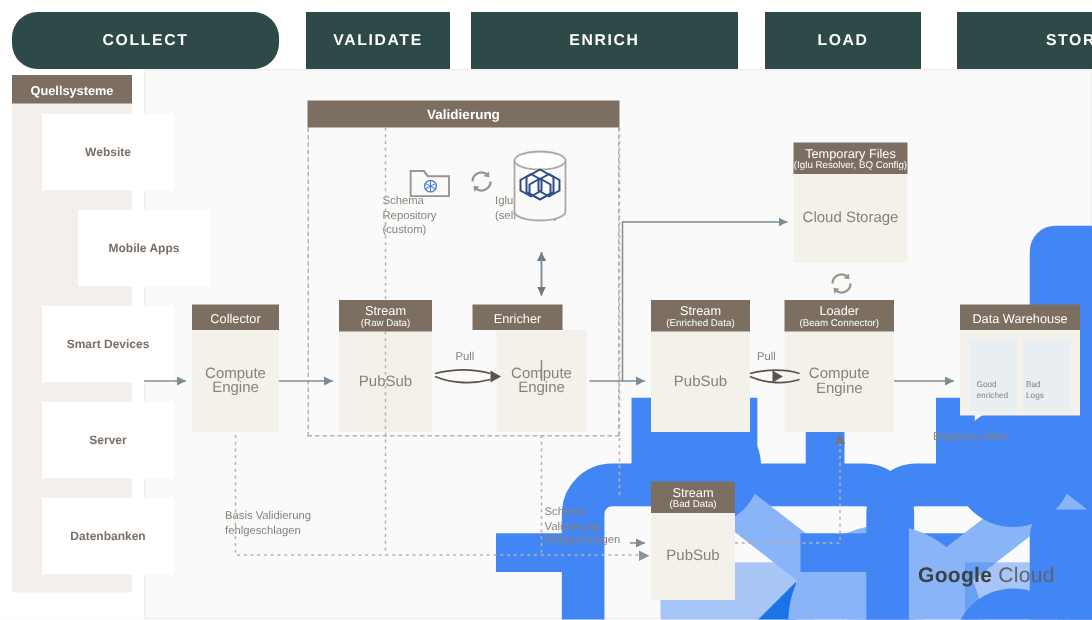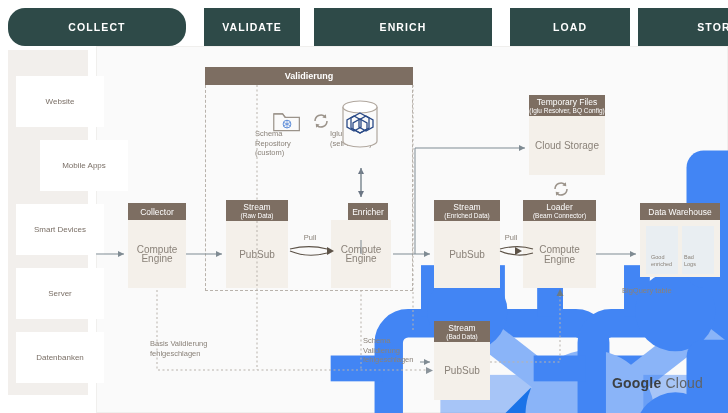--- a/index.html
+++ b/index.html
@@ -14,23 +14,23 @@
 
   
   #plate{position:absolute;left:96px;top:46px;width:632px;height:367px;
          background:#fafafa;border:1px solid #f0efed;box-sizing:border-box;}
 
   
   #sidebar{position:absolute;left:8px;top:50px;width:80px;height:345px;background:#f2efec;}
   #sidebar-head{position:absolute;left:8px;top:50px;width:80px;height:19px;background:#7d6e62;
         display:flex;align-items:center;justify-content:center;
         color:#fff;font-size:8.5px;font-weight:bold;}
-  .src{position:absolute;left:16px;width:88px;height:51px;background:#ffffff;
+  .src{position:absolute;left:28px;width:88px;height:51px;background:#ffffff;
        display:flex;align-items:center;justify-content:center;
-       color:#7a6f66;font-size:8px;}
+       color:#7a6f66;font-size:8px;font-weight:bold;}
 
   
   .card{position:absolute;background:#f4f0ea;}
   .card-head{position:absolute;background:#7d6e62;color:#fff;
         display:flex;flex-direction:column;align-items:center;justify-content:center;
         box-sizing:border-box;}
   .card-head .t1{font-size:8.5px;font-weight:normal;line-height:10px;}
   .card-head .t2{font-size:6.5px;line-height:8px;}
   .card-cap{color:#8a8279;font-size:10px;line-height:9.5px;text-align:center;}
 
@@ -56,25 +56,26 @@
 <body>
 
 <div id="canvas">
 
   <div id="plate"></div>
 
   <div id="phases">
       <div class="phase" style="left: 8px; top: 8px; width: 178px; border-radius: 17px;">COLLECT</div>
       <div class="phase" style="left: 204px; top: 8px; width: 96px; text-align: right;">VALIDATE</div>
       <div class="phase" style="left: 314px; top: 8px; width: 178px;">ENRICH</div>
-      <div class="phase" style="left: 510px; top: 8px; width: 120px;">LOAD</div>
+      <div class="phase" style="left: 510px; top: 8px; width: 104px;">LOAD</div>
       <div class="phase" style="left: 638px; top: 8px; width: 82px; padding-left: 39px;">STORE</div>
     </div>
 
   <div id="sidebar"></div>
+  <div id="sidebar-head">Quellsysteme</div>
   <div id="sidebar-items">
       <div class="src" style="top: 76px;">Website</div>
       <div class="src" style="top: 140px; margin-left: 24px;">Mobile Apps</div>
       <div class="src" style="top: 204px;">Smart Devices</div>
       <div class="src" style="top: 268px;">Server</div>
       <div class="src" style="top: 332px;">Datenbanken</div>
     </div>
 
   <div id="val-box"></div>
   <div id="val-head">Validierung</div>
@@ -161,21 +162,21 @@
             <rect x="24.5" y="10.5" width="4" height="2"></rect>
             <rect x="24.5" y="15" width="4" height="2"></rect>
             <rect x="24.5" y="19.5" width="4" height="2"></rect>
           </g>
         </svg>
         <div class="card-cap">
           <div>Compute</div>
           <div>Engine</div>
         </div>
       </div>
-      <div class="card-head" style="left: 348px; top: 203px; width: 40px; height: 17px;">
+      <div class="card-head" style="left: 315px; top: 203px; width: 60px; height: 17px;">
         <div class="t1">Enricher</div>
       </div>
       <div class="card" style="left: 434px; top: 221px; width: 66px; height: 67px; display: flex; flex-direction: column; align-items: center; justify-content: center; gap: 3px;">
         <svg viewBox="0 0 32 32" width="28" height="26">
           <g stroke="#8ab4f8" stroke-width="2.2">
             <line x1="16" y1="15" x2="7" y2="8"></line>
             <line x1="16" y1="15" x2="25" y2="8"></line>
             <line x1="16" y1="15" x2="8" y2="22"></line>
             <line x1="16" y1="15" x2="24" y2="22"></line>
             <line x1="16" y1="15" x2="16" y2="25"></line>

